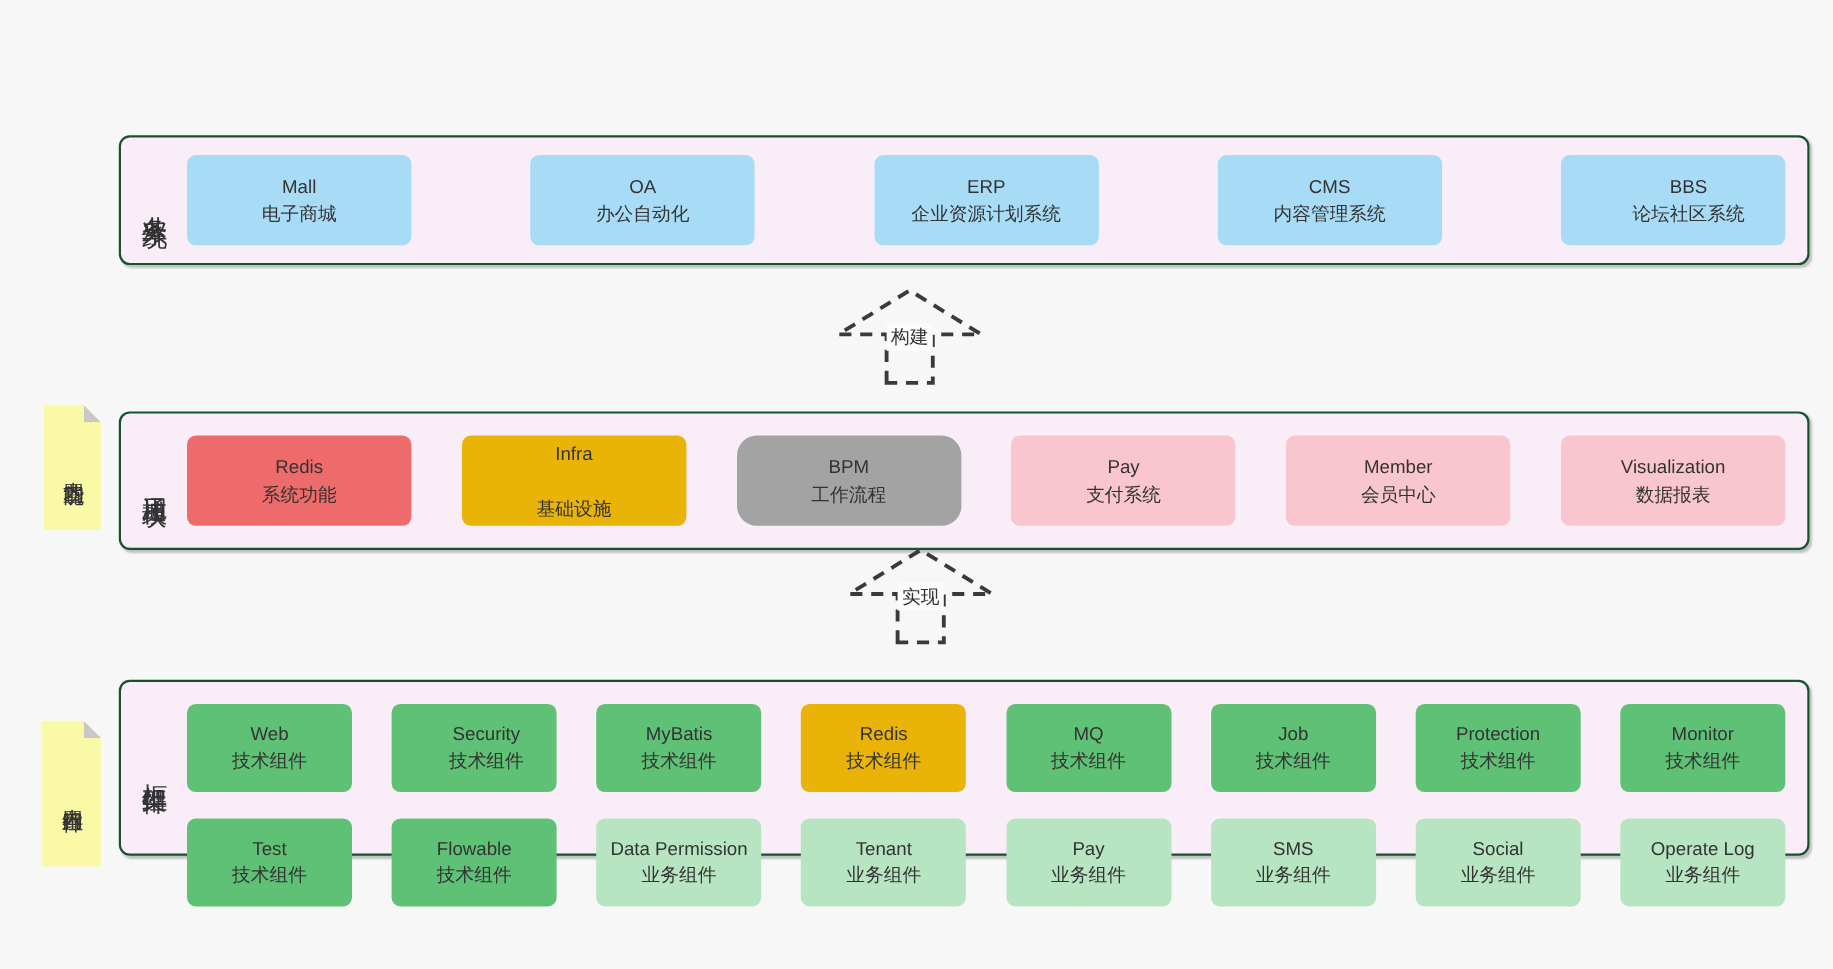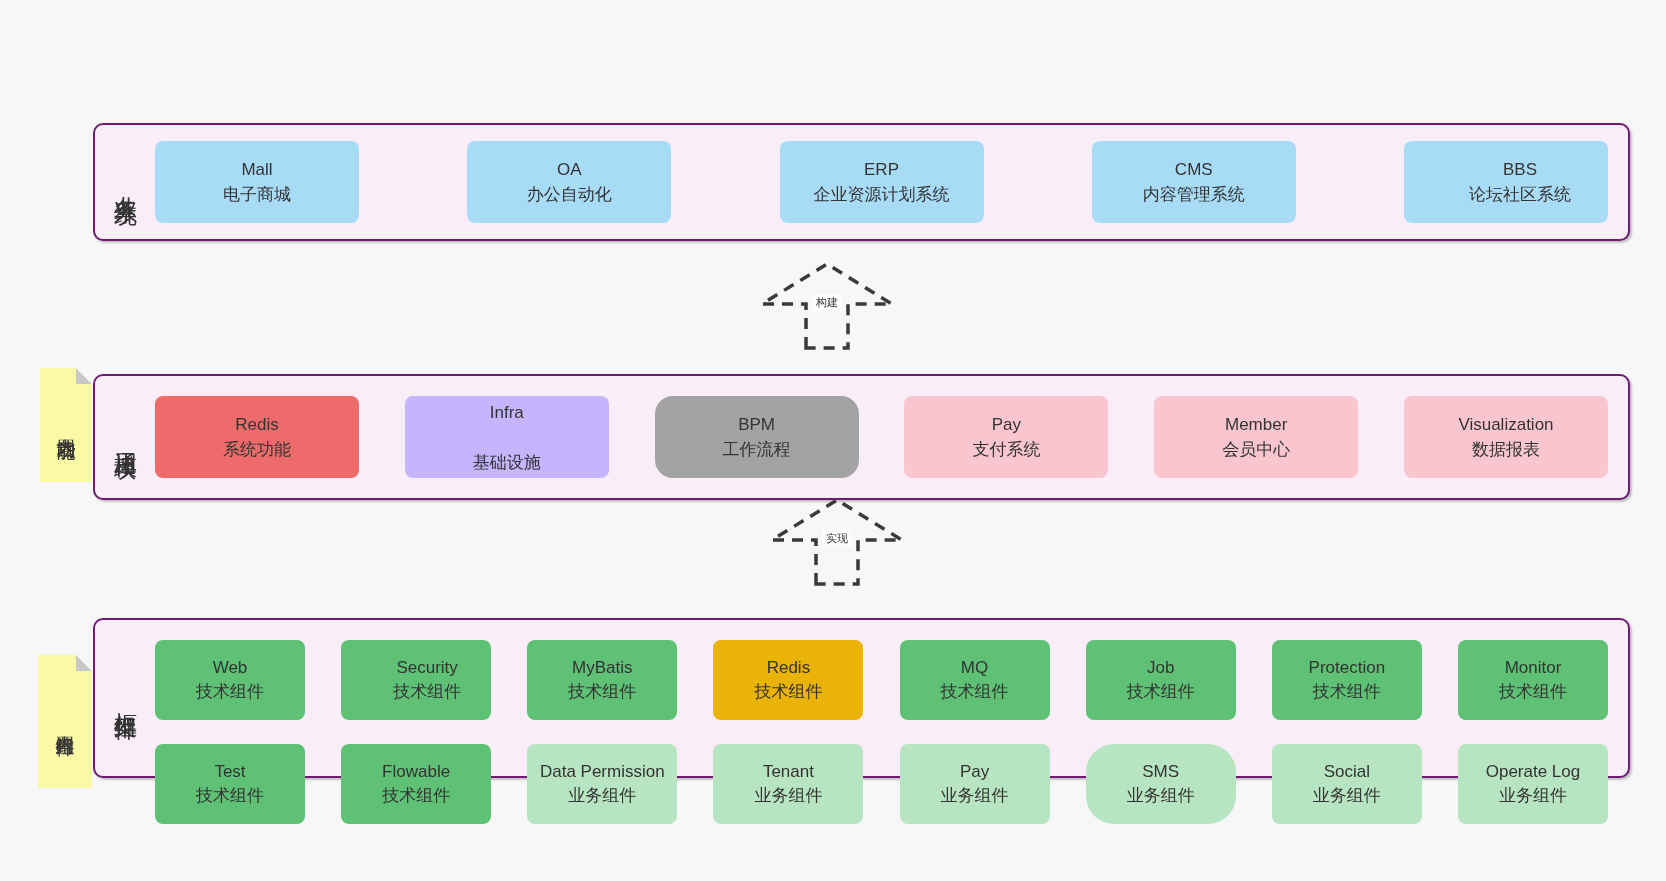--- a/index.html
+++ b/index.html
@@ -7,23 +7,23 @@
   body {
     font-family: "Liberation Sans", "DejaVu Sans", sans-serif;
     background: #f7f7f7;
     color: #333;
   }
   .stage { position: relative; width: 1666px; height: 881px; background: #f7f7f7; overflow: hidden; }
 
   
   .layer {
     position: absolute;
-    left: 93px; width: 1537px;
+    left: 108px; width: 1537px;
     background: #f9eef8;
-    border: 2px solid #701a75;
+    border: 2px solid #14532d;
     border-radius: 10px;
     box-shadow: 2px 2px 2px rgba(0,0,0,0.22);
   }
   #layer-business   { top: 123px; height: 118px; }
   #layer-modules    { top: 374px; height: 126px; }
   #layer-components { top: 618px; height: 160px; }
 
   
   .v-label {
     position: absolute; left: 16px; top: 50%;
@@ -52,21 +52,21 @@
   .box.narrow { width: 150px; height: 80px; line-height: 24px; padding: 2px 6px; }
 
   
   .arrow { position: absolute; width: 150px; height: 95px; }
   #arrow-build     { left: 752px; top: 256px; }
   #arrow-implement { left: 762px; top: 492px; }
   .arrow svg { position: absolute; inset: 0; }
   .arrow-label {
     position: absolute; left: 50%; top: 38px; transform: translateX(-50%);
     background: #fcfcfc; padding: 1px 4px;
-    font-size: 11px; color: #333; white-space: nowrap;
+    font-size: 17px; color: #333; white-space: nowrap;
   }
 
   
   .sticky {
     position: absolute;
     background: #f9f9a6;
     clip-path: polygon(0 0, calc(100% - 16px) 0, 100% 16px, 100% 100%, 0 100%);
     display: flex; align-items: center; justify-content: center;
     z-index: 3;
   }
@@ -120,21 +120,21 @@
     <span class="arrow-label">构建</span>
   </div>
 
   <section class="layer" id="layer-modules">
     <div class="v-label">通用模块</div>
     <div class="row">
       <div class="box wide" style="background: rgb(238, 107, 107);">
         <div>Redis</div>
         <div>系统功能</div>
       </div>
-      <div class="box wide" style="background: #c4b5fd; gap: 25px;">
+      <div class="box wide" style="background: #eab308; gap: 25px;">
         <div>Infra</div>
         <div>基础设施</div>
       </div>
       <div class="box wide" style="background: #a3a3a3; border-radius: 18px;">
         <div>BPM</div>
         <div>工作流程</div>
       </div>
       <div class="box wide" style="background: rgb(249, 198, 208);">
         <div>Pay</div>
         <div>支付系统</div>
@@ -209,21 +209,21 @@
         <div>业务组件</div>
       </div>
       <div class="box narrow" style="background: rgb(183, 228, 193);">
         <div>Tenant</div>
         <div>业务组件</div>
       </div>
       <div class="box narrow" style="background: rgb(183, 228, 193);">
         <div>Pay</div>
         <div>业务组件</div>
       </div>
-      <div class="box narrow" style="background: rgb(183, 228, 193); border-radius: 28px;">
+      <div class="box narrow" style="background: rgb(183, 228, 193);">
         <div>SMS</div>
         <div>业务组件</div>
       </div>
       <div class="box narrow" style="background: rgb(183, 228, 193);">
         <div>Social</div>
         <div>业务组件</div>
       </div>
       <div class="box narrow" style="background: rgb(183, 228, 193);">
         <div>Operate Log</div>
         <div>业务组件</div>

